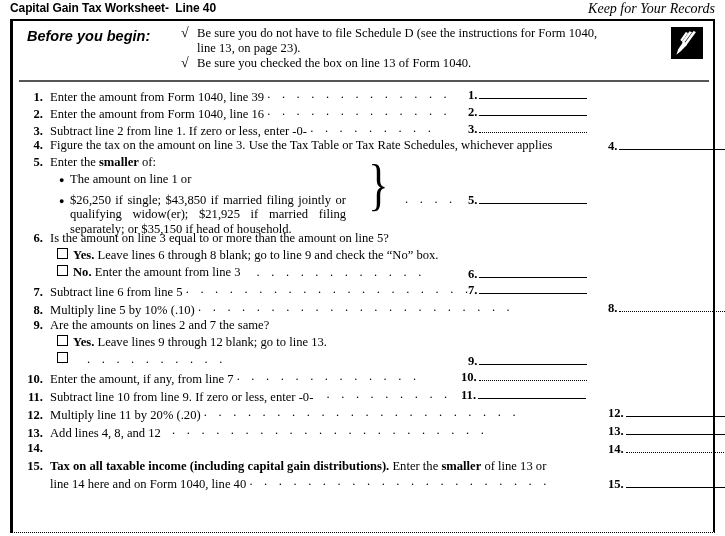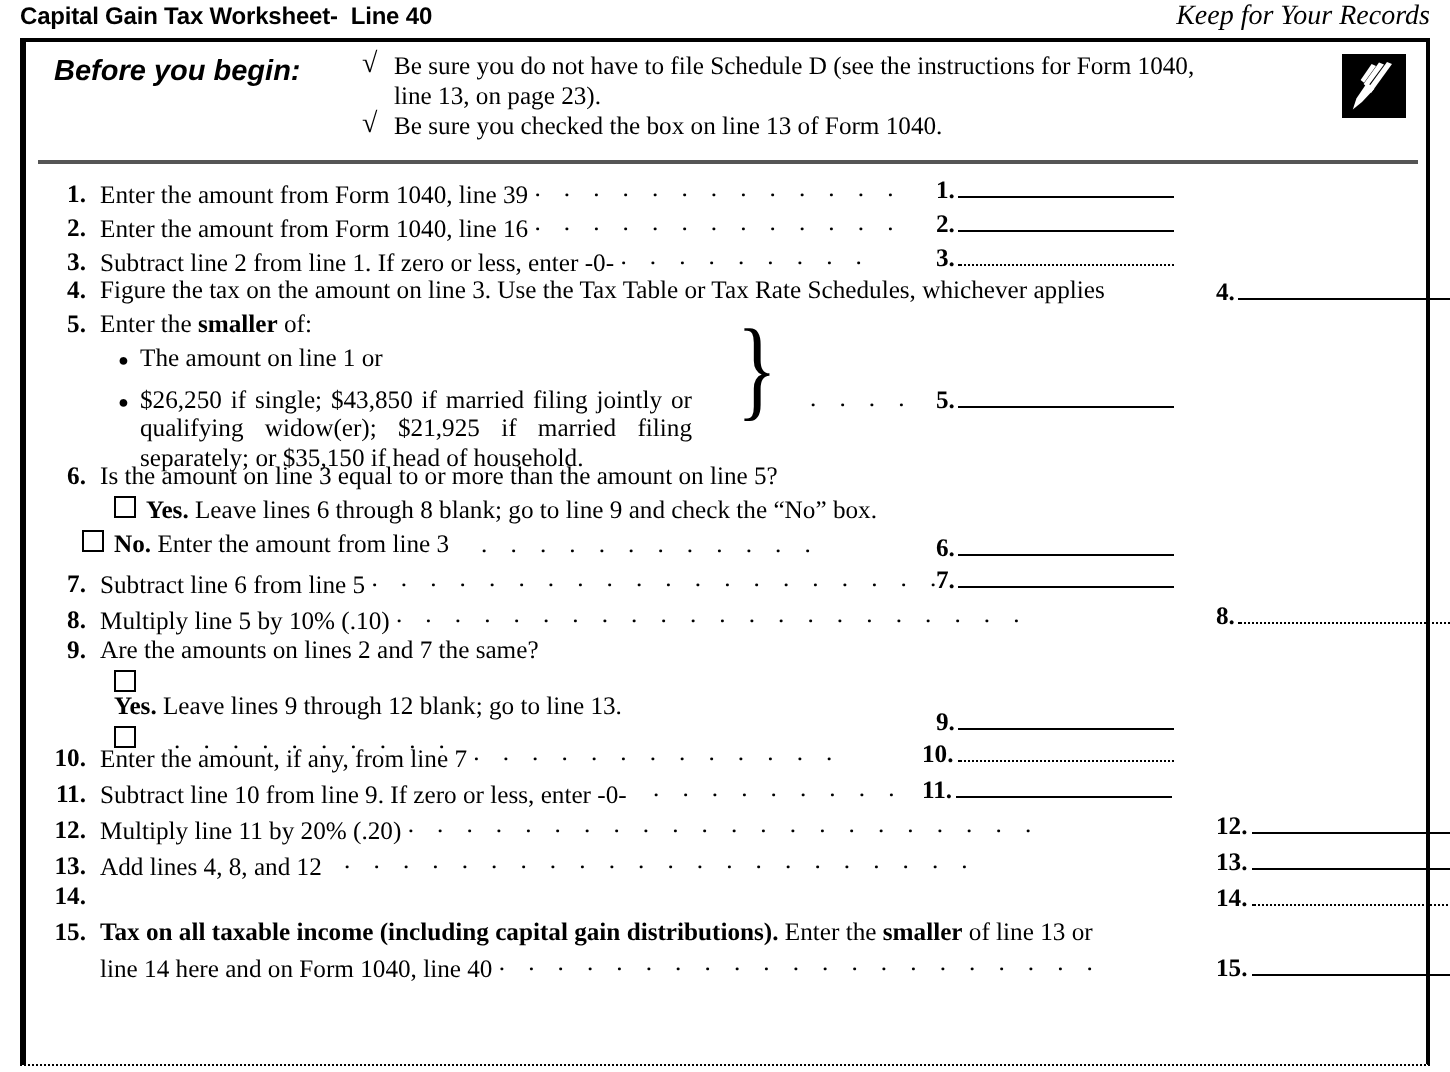--- a/index.html
+++ b/index.html
@@ -345,21 +345,21 @@
       <div style="display:flex; align-items:baseline;">
         <span class="num">6.</span>
         <span class="body">Is the amount on line 3 equal to or more than the amount on line 5?</span>
       </div>
 
       <div class="cbrow" style="margin-top:3px; margin-left:44px;">
         <span class="cbox"></span>
         <span><b>Yes.</b><span> Leave lines 6 through 8 blank; go to line 9 and check the “No” box.</span></span>
       </div>
 
-      <div class="cbrow" style="margin-top:2px; margin-left:28px;">
+      <div class="cbrow" style="margin-top:2px; margin-left:44px;">
         <span class="cbox"></span>
         <span><b>No.</b><span> Enter the amount from line 3</span></span>
         <span class="leader" style="margin-left:16px;">. . . . . . . . . . . .</span>
       </div>
 
       <span class="ans ans-inner" style="top:35px;">
         <span class="alabel">6.</span>
         <span class="rule"></span>
       </span>
     </div>
@@ -387,21 +387,21 @@
         <span class="rule dotted"></span>
       </span>
     </div>
 
     <div class="item" style="display:block; height:51px; position:relative;">
       <div style="display:flex; align-items:baseline;">
         <span class="num">9.</span>
         <span class="body">Are the amounts on lines 2 and 7 the same?</span>
       </div>
 
-      <div class="cbrow" style="margin-top:3px; margin-left:44px;flex-direction:column;">
+      <div class="cbrow" style="margin-top:3px; margin-left:44px;">
         <span class="cbox"></span>
         <span><b>Yes.</b><span> Leave lines 9 through 12 blank; go to line 13.</span></span>
       </div>
 
       <div class="cbrow" style="margin-top:2px; margin-left:44px;">
         <span class="cbox"></span>
         <span class="leader" style="margin-left:14px;">. . . . . . . . . .</span>
       </div>
 
       <span class="ans ans-inner" style="top:35px;">

